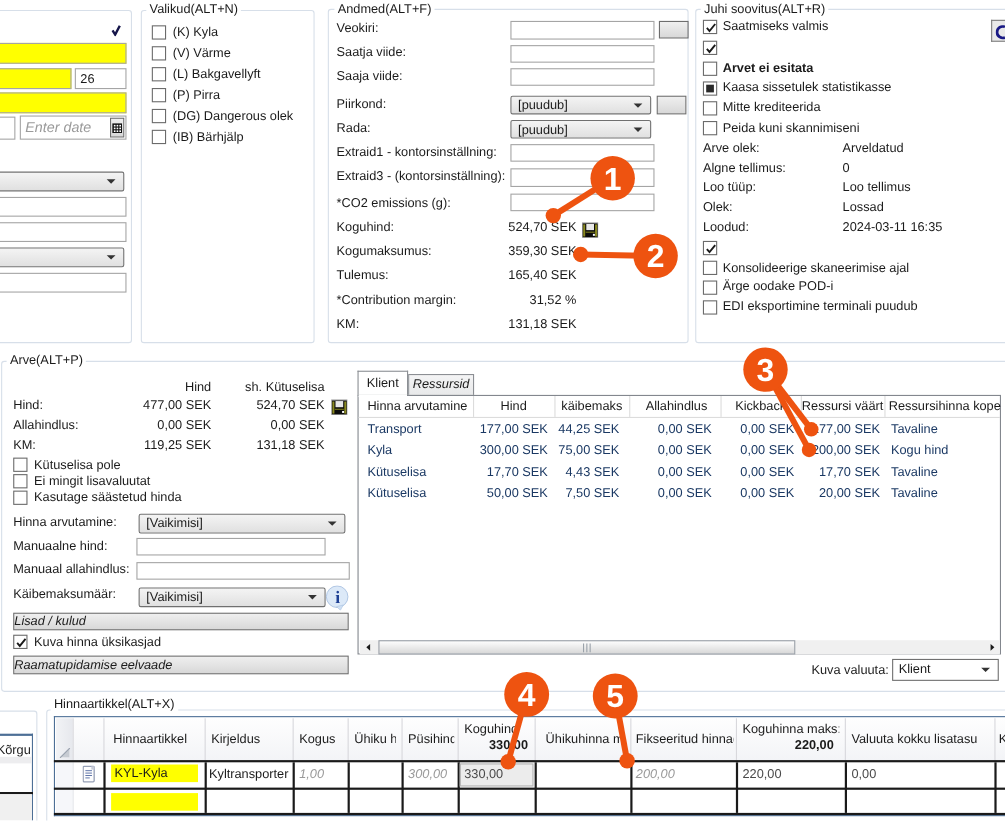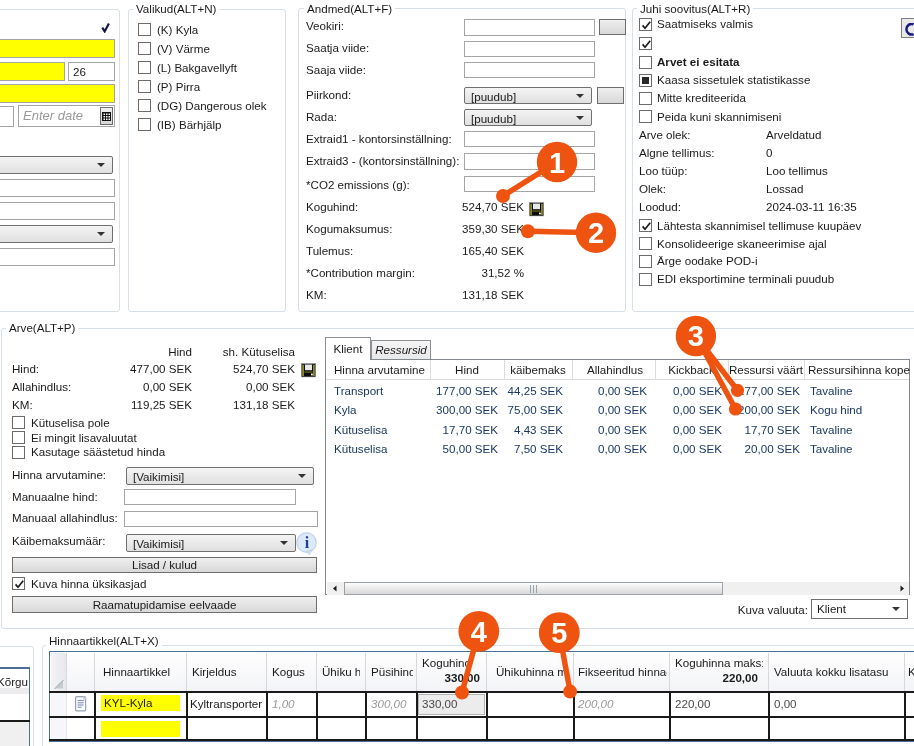--- a/index.html
+++ b/index.html
@@ -9,21 +9,21 @@
 .abs { position:absolute; }
 .gb { position:absolute; border:1px solid #d7dfe9; border-radius:3px; }
 .gbt { position:absolute; background:#fff; padding:0 3px; font-size:11.6px; color:#1a1a1a; white-space:nowrap; z-index:3; }
 .lbl { position:absolute; white-space:nowrap; line-height:14px; }
 .rt { text-align:right; }
 .inp { position:absolute; background:#fff; border:1px solid #a5a5a5; }
 .yel { background:#ffff00; }
 .combo { position:absolute; border:1px solid #707070; background:linear-gradient(#f4f4f4,#e0e0e0); border-radius:2px; }
 .combo .ct { position:absolute; left:6px; top:50%; transform:translateY(-50%); white-space:nowrap; }
 .arr { position:absolute; right:7px; top:50%; margin-top:-2px; width:0; height:0; border-left:4px solid transparent; border-right:4px solid transparent; border-top:4.5px solid #333; }
-.btn { position:absolute; border:1px solid #6e6e6e; background:linear-gradient(#efefef,#d8d8d8); text-align:center; }
+.btn { position:absolute; border:1px solid #6e6e6e; background:linear-gradient(#efefef,#d8d8d8); text-align:left;font-style:italic; }
 .cb { position:absolute; width:13px; height:13px; background:#fff; border:1px solid #6b6b6b; }
 .cb svg { position:absolute; left:0; top:0; }
 .cbsq { position:absolute; left:2px; top:2px; width:7px; height:7px; background:#2a2a2a; }
 .nav { color:#1a3863; }
 .gi { color:#9a9a9a; font-style:italic; }
 .hsep { width:1px; height:38.5px; background:#d8d8dc; }
 .dsep { top:693px; width:1.5px; height:46px; background:#1a1a1a; }
 </style>
 </head>
 <body>
@@ -157,21 +157,20 @@
     <div class="lbl" style="left:766px; top:164px;">Loo tellimus</div>
 <div class="lbl" style="left:639px; top:182px;">Olek:</div>
     <div class="lbl" style="left:766px; top:182px;">Lossad</div>
 <div class="lbl" style="left:639px; top:200px;">Loodud:</div>
     <div class="lbl" style="left:766px; top:200px;">2024-03-11 16:35</div>
 <div class="cb" style="left:639px; top:219px;">
       <svg width="13" height="13" viewBox="0 0 13 13">
         <path d="M2.6 6.4 L5 9.2 L10.2 2.8" fill="none" stroke="#1a1a1a" stroke-width="1.7"></path>
       </svg>
     </div>
-    <div class="lbl" style="left:657px; top:219px;">Lähtesta skannimisel tellimuse kuupäev</div>
 <div class="cb" style="left:639px; top:237px;"></div>
     <div class="lbl" style="left:657px; top:237px;">Konsolideerige skaneerimise ajal</div>
 <div class="cb" style="left:639px; top:255px;"></div>
     <div class="lbl" style="left:657px; top:254px;">Ärge oodake POD-i</div>
 <div class="cb" style="left:639px; top:273px;"></div>
     <div class="lbl" style="left:657px; top:272px;">EDI eksportimine terminali puudub</div>
 <div class="abs" style="left:901px; top:18px; width:13px; height:20px; border:1px solid #7f7f7f; background:#e9e9e9; border-right:none;"></div>
 <svg class="abs" style="left:905px; top:23px;" width="9" height="13" viewBox="0 0 9 13">
       <path d="M8.6 1.3 A5.3 5.3 0 1 0 8.6 11.2" fill="none" stroke="#1a1a85" stroke-width="2.5"></path>
     </svg>

